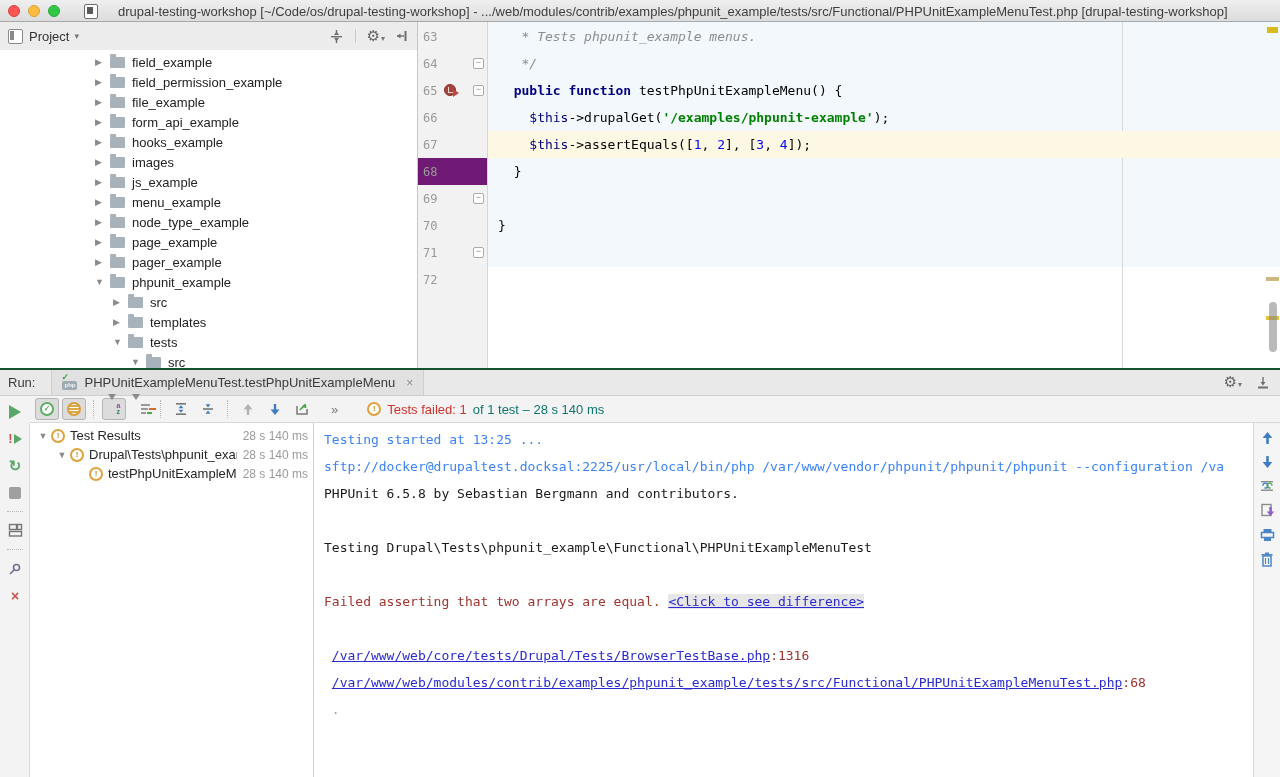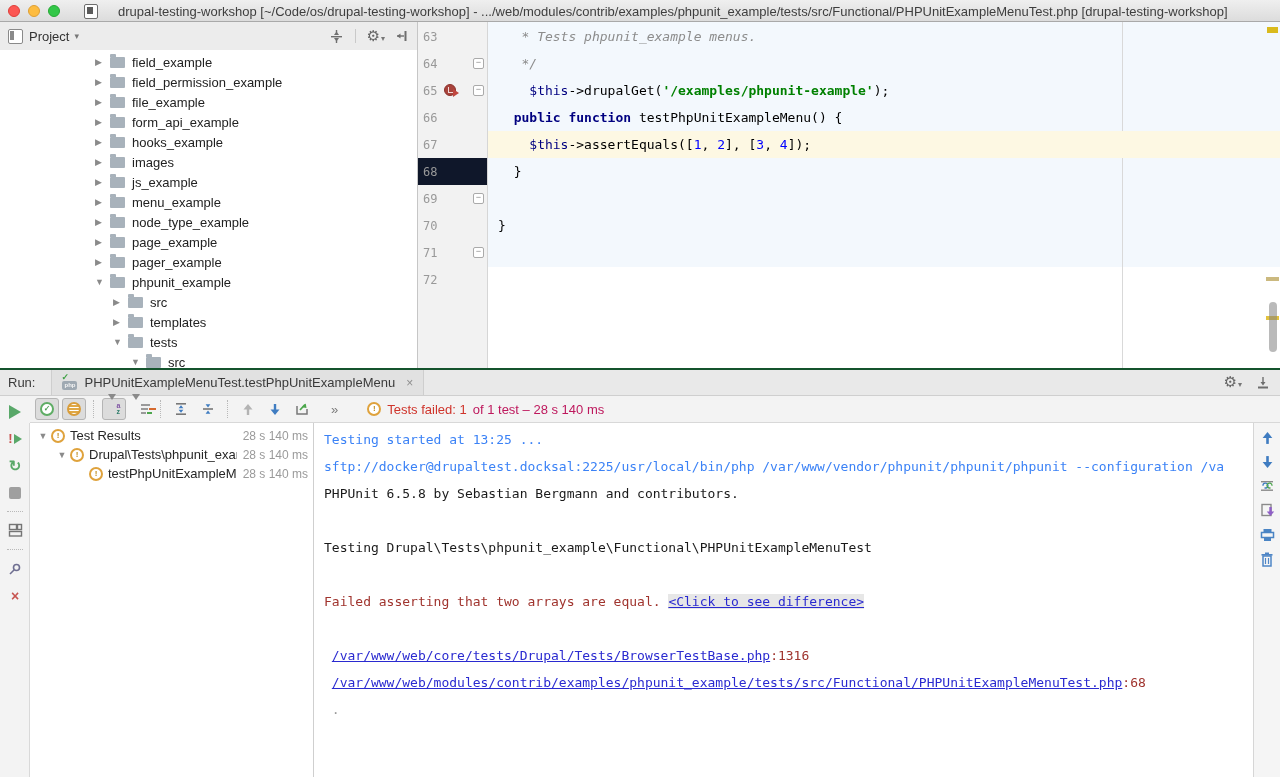--- a/index.html
+++ b/index.html
@@ -33,21 +33,21 @@
   #project-tree{padding-top:2px;}
   .ptrow{height:20px;display:flex;align-items:center;font-size:13px;color:#222;white-space:nowrap;}
   .tri{width:15px;color:#8a8a8a;font-size:9px;flex:none;}
   .folder{flex:none;width:15px;height:11px;background:#a8b2bb;border-radius:1px;position:relative;margin-right:7px;}
   .folder::before{content:"";position:absolute;top:-3px;left:0;width:6px;height:3px;background:#a8b2bb;border-radius:1px 1px 0 0;}
   
   .editor{position:absolute;top:22px;left:418px;right:0;height:346px;background:#fff;overflow:hidden;}
   .gutter{position:absolute;left:0;top:0;width:69px;height:100%;background:#f2f2f2;border-right:1px solid #d6d6d6;}
   #gutter-rows{position:absolute;top:1px;left:0;right:0;}
   .grow{position:relative;height:27px;}
-  .grow.hl{background:#0f172a;}
+  .grow.hl{background:#701a75;}
   .lnum{position:absolute;left:5px;top:7px;font:12px "DejaVu Sans Mono",monospace;color:#999;}
   .gfold{position:absolute;right:3px;top:8px;width:9px;height:9px;border:1px solid #aaa;border-radius:2px;
     background:#fff;color:#888;font-size:9px;line-height:7px;text-align:center;}
   .gmark{position:absolute;left:26px;top:7px;width:12px;height:12px;border-radius:50%;
     background:#a8433c;border:1px solid #8c332d;box-sizing:border-box;}
   .gmark::before{content:"";position:absolute;left:3px;top:2px;width:4px;height:5px;border-left:1px solid #f1d9d7;border-bottom:1px solid #f1d9d7;}
   .gmark::after{content:"";position:absolute;right:-4px;bottom:-2px;width:0;height:0;
     border-left:6px solid #c04740;border-top:4px solid transparent;border-bottom:4px solid transparent;}
   .codearea{position:absolute;left:70px;top:0;right:0;height:100%;}
   .blue-bg{position:absolute;left:0;top:0;right:0;height:245px;background:#f3f8fd;z-index:0;}
@@ -93,21 +93,21 @@
   .arr-stem{width:2px;height:6px;background:#8a8a8a;margin:0 auto;}
   .az{display:flex;flex-direction:column;font-size:7px;font-weight:bold;line-height:6px;}
   .az .a{color:#8055a5;} .az .z{color:#2f7d6b;}
   .bars{display:flex;flex-direction:column;gap:2px;}
   .bars i{display:block;height:2px;background:#9a9a9a;}
   .bars .b1{width:9px;} .bars .b2{width:7px;box-shadow:8px 0 0 #d66a2f;} .bars .b3{width:5px;box-shadow:6px 0 0 #4ca64c;}
   .status{display:flex;align-items:center;margin-left:18px;font-size:13px;gap:6px;}
   .warnb{width:14px;height:14px;border:2px solid #dfa23c;border-radius:50%;box-sizing:border-box;background:#fff;
     color:#c08c1e;font-size:8px;font-weight:bold;line-height:10px;text-align:center;flex:none;}
   .st-red{color:#cf342b;}
-  .st-grey{color:#be185d;}
+  .st-grey{color:#0f766e;}
   .more{color:#7a7a7a;font-size:13px;margin:0 8px 0 14px;}
   .lstrip{position:absolute;left:0;top:26px;bottom:0;width:30px;background:#f3f3f3;
     display:flex;flex-direction:column;align-items:center;padding-top:5px;box-sizing:border-box;}
   .lstrip::after{content:"";position:absolute;right:0;top:27px;bottom:0;width:1px;background:#d9d9d9;}
   .sbtn{width:22px;height:21px;margin-bottom:6px;display:flex;align-items:center;justify-content:center;flex:none;}
   .playtri{width:0;height:0;border-left:12px solid #59a869;border-top:7px solid transparent;border-bottom:7px solid transparent;}
   .rfail{position:relative;font-weight:bold;}
   .rfail .ex{color:#c75450;font-size:13px;margin-right:1px;}
   .rfail .mini{display:inline-block;width:0;height:0;border-left:8px solid #59a869;border-top:5px solid transparent;border-bottom:5px solid transparent;}
   .autot{color:#59a869;font-size:15px;font-weight:bold;}
@@ -255,22 +255,22 @@
     </div>
 </div>
 
 <div class="editor">
   <div class="codearea">
     <div class="blue-bg"></div>
     <div class="guide"></div>
     <div id="code-rows">
         <pre class="crow"><span class="tk-cm">   * Tests phpunit_example menus.</span></pre>
         <pre class="crow"><span class="tk-cm">   */</span></pre>
+        <pre class="crow"><span class="tk-pl">  </span><span class="tk-kw">public function</span><span class="tk-pl"> testPhpUnitExampleMenu() {</span></pre>
         <pre class="crow"><span class="tk-pl">    </span><span class="tk-th">$this</span><span class="tk-pl">-&gt;drupalGet(</span><span class="tk-str">'/examples/phpunit-example'</span><span class="tk-pl">);</span></pre>
-        <pre class="crow"><span class="tk-pl">  </span><span class="tk-kw">public function</span><span class="tk-pl"> testPhpUnitExampleMenu() {</span></pre>
         <pre class="crow hl"><span class="tk-pl">    </span><span class="tk-th">$this</span><span class="tk-pl">-&gt;assertEquals([</span><span class="tk-num">1</span><span class="tk-pl">, </span><span class="tk-num">2</span><span class="tk-pl">], [</span><span class="tk-num">3</span><span class="tk-pl">, </span><span class="tk-num">4</span><span class="tk-pl">]);</span></pre>
         <pre class="crow"><span class="tk-pl">  }</span></pre>
         <pre class="crow"></pre>
         <pre class="crow"><span class="tk-pl">}</span></pre>
         <pre class="crow"></pre>
       </div>
   </div>
   <div class="gutter">
     <div id="gutter-rows"></div>
   <div id="gutter-rows">

